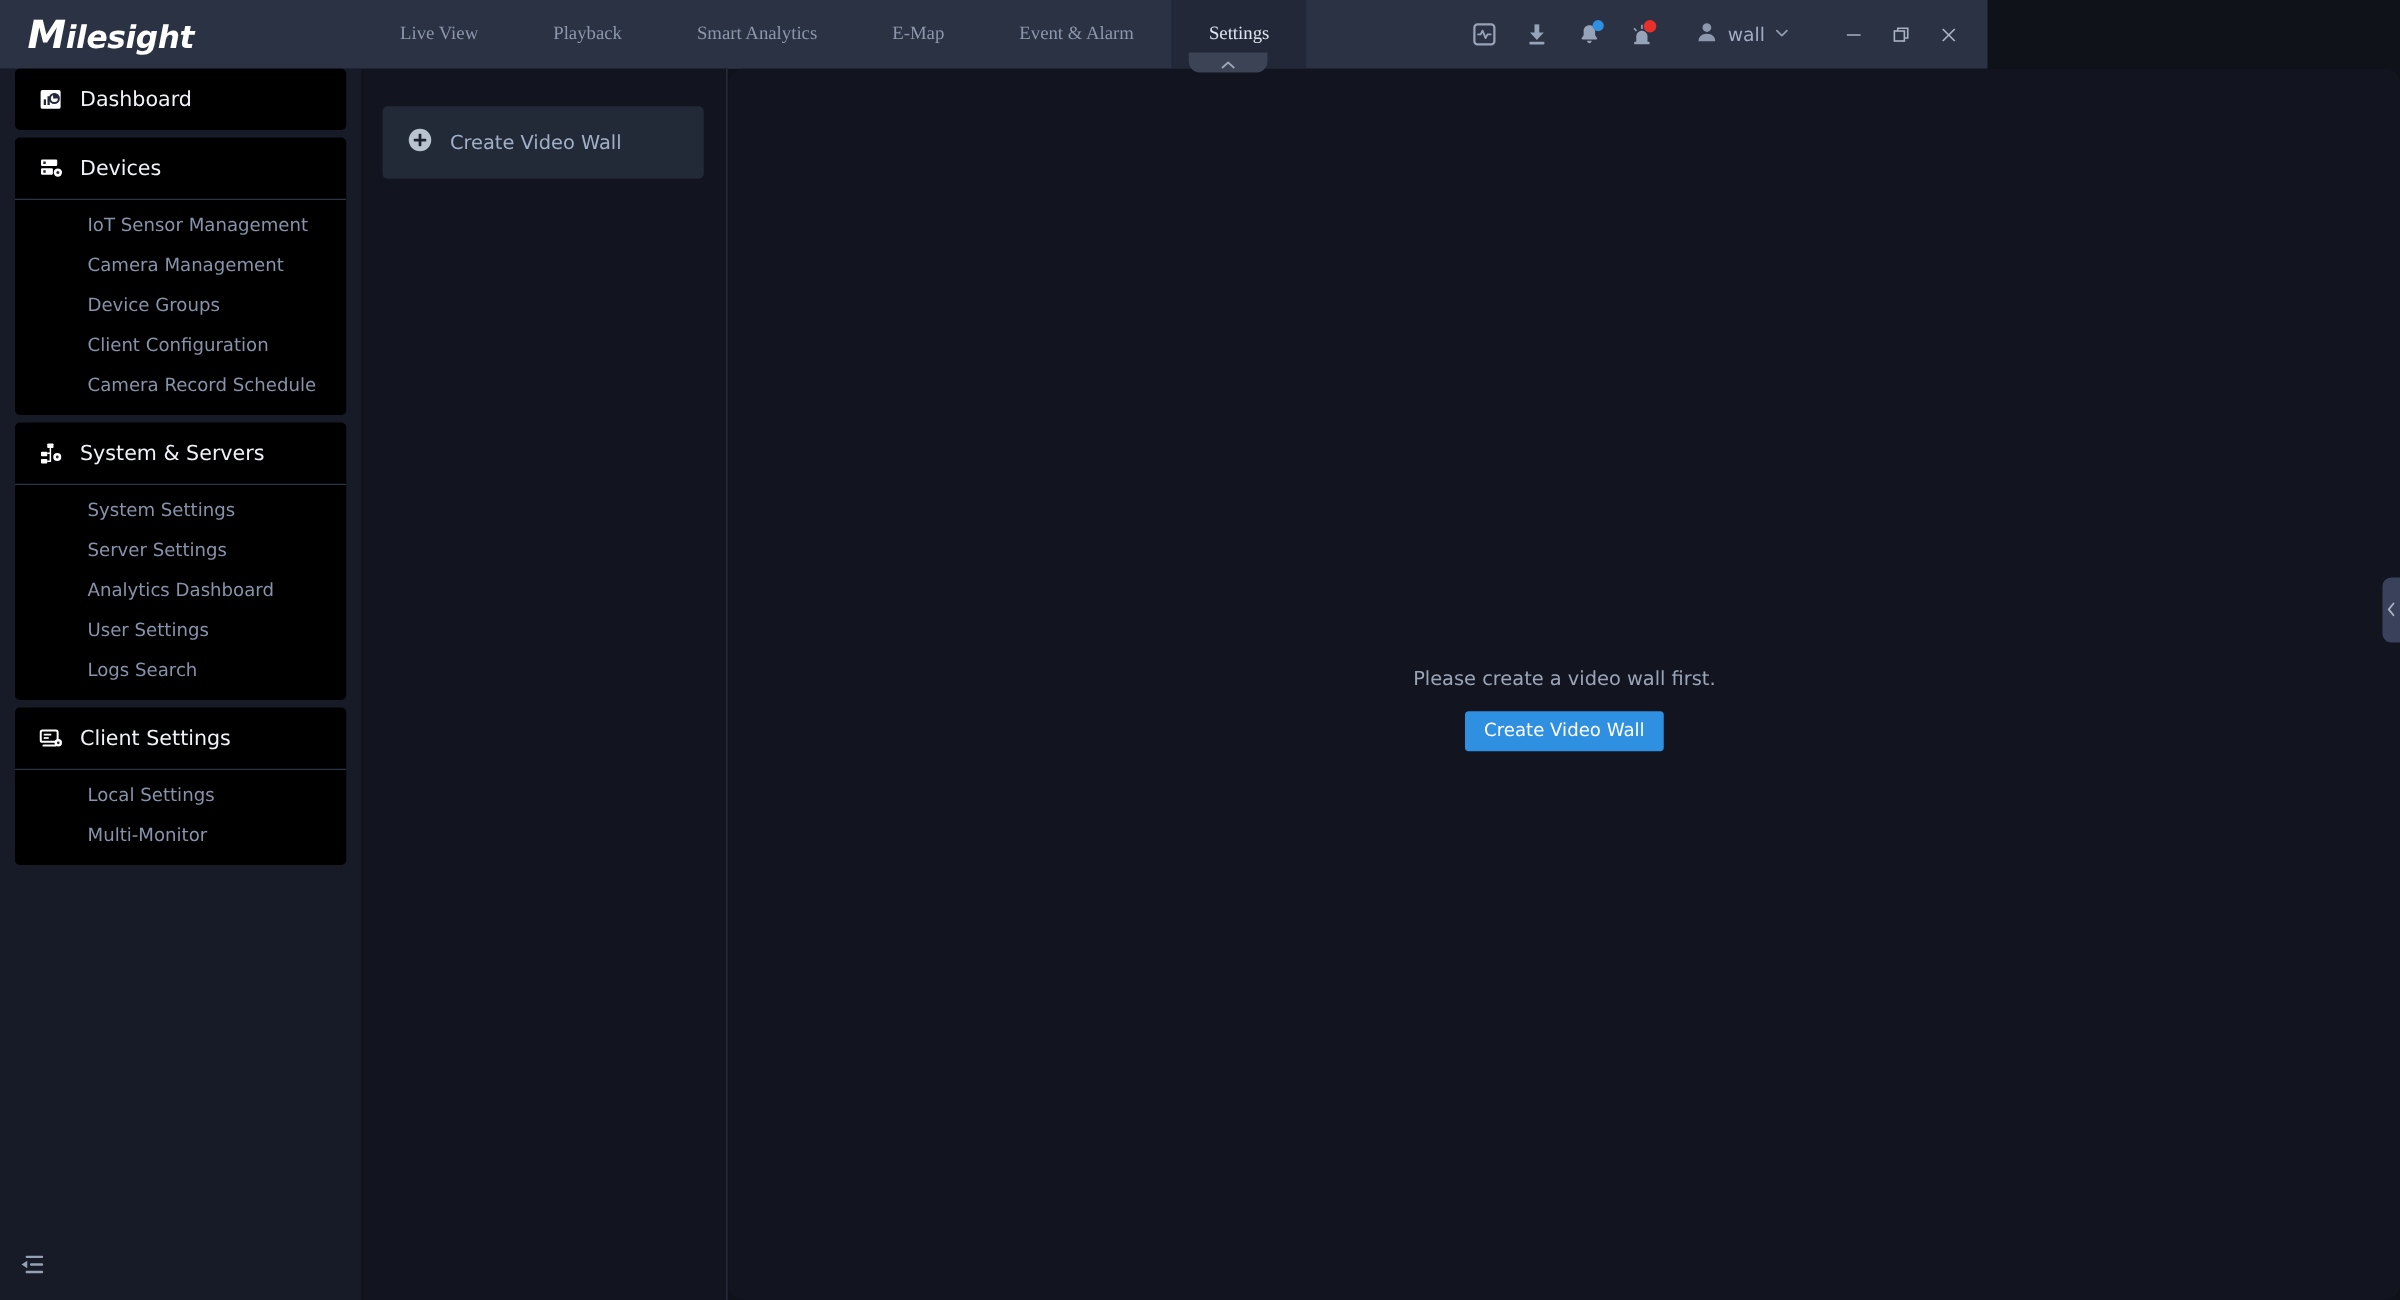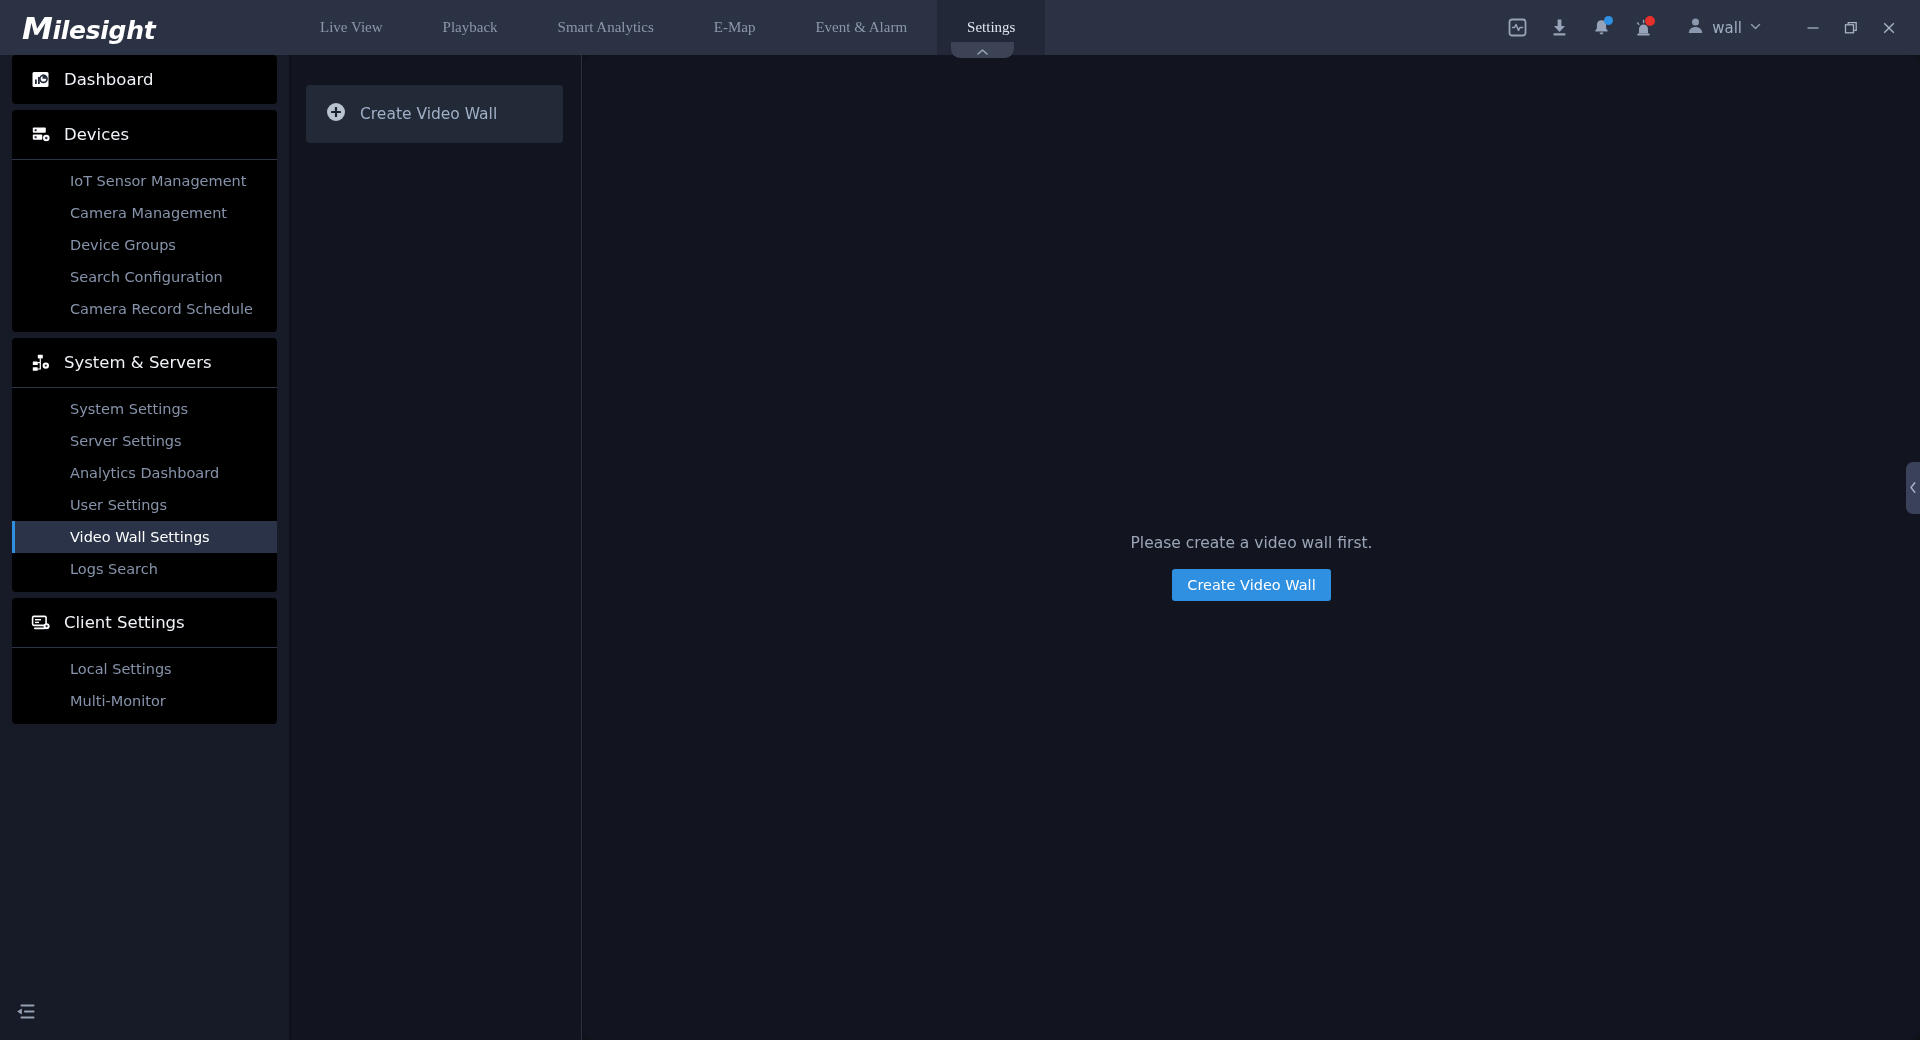--- a/index.html
+++ b/index.html
@@ -6,21 +6,21 @@
   html, body {
     width: 1920px; height: 1040px;
     background: #0f1219;
     font-family: "DejaVu Sans", "Liberation Sans", sans-serif;
     overflow: hidden;
   }
 
   
   .topbar {
     position: absolute; top: 0; left: 0;
-    width: 1920px; height: 55px;
+    width: 1590px; height: 55px;
     background: #2b3243;
     display: flex; align-items: center;
   }
   .logo-wrap {
     width: 290px; height: 55px;
     display: flex; align-items: center; padding-left: 22px;
   }
   .logo {
     font-family: "DejaVu Sans", "Liberation Sans", sans-serif;
     font-size: 25px; font-weight: 700; font-style: italic;
@@ -296,21 +296,21 @@
           <circle cx="15.3" cy="13" r="3.3" fill="#ffffff"></circle>
           <circle cx="15.3" cy="13" r="1.2" fill="#23293a"></circle>
         </svg>
       </span>
       <span>Devices</span>
     </div>
     <div class="side-sublist">
       <div class="side-sub">IoT Sensor Management</div>
       <div class="side-sub">Camera Management</div>
       <div class="side-sub">Device Groups</div>
-      <div class="side-sub">Search Configuration</div>
+      <div class="side-sub">Client Configuration</div>
       <div class="side-sub">Camera Record Schedule</div>
     </div>
   </div>
 
   <div class="side-group">
     <div class="side-head">
       <span class="glyph">
         <svg width="20" height="20" viewBox="0 0 20 20">
           <rect x="6.8" y="1.8" width="5" height="3.6" rx="0.6" fill="#ffffff"></rect>
           <rect x="1.8" y="8.4" width="5" height="3.6" rx="0.6" fill="#ffffff"></rect>
@@ -320,21 +320,20 @@
           <circle cx="14.8" cy="12.6" r="1.15" fill="#23293a"></circle>
         </svg>
       </span>
       <span>System &amp; Servers</span>
     </div>
     <div class="side-sublist">
       <div class="side-sub">System Settings</div>
       <div class="side-sub">Server Settings</div>
       <div class="side-sub">Analytics Dashboard</div>
       <div class="side-sub">User Settings</div>
-      <div class="side-sub active">Video Wall Settings</div>
       <div class="side-sub">Logs Search</div>
     </div>
   </div>
 
   <div class="side-group">
     <div class="side-head">
       <span class="glyph">
         <svg width="20" height="20" viewBox="0 0 20 20">
           <rect x="1.6" y="3.4" width="13.5" height="9" rx="1.3" fill="none" stroke="#ffffff" stroke-width="1.6"></rect>
           <rect x="4" y="6" width="6" height="1.4" fill="#ffffff"></rect>

